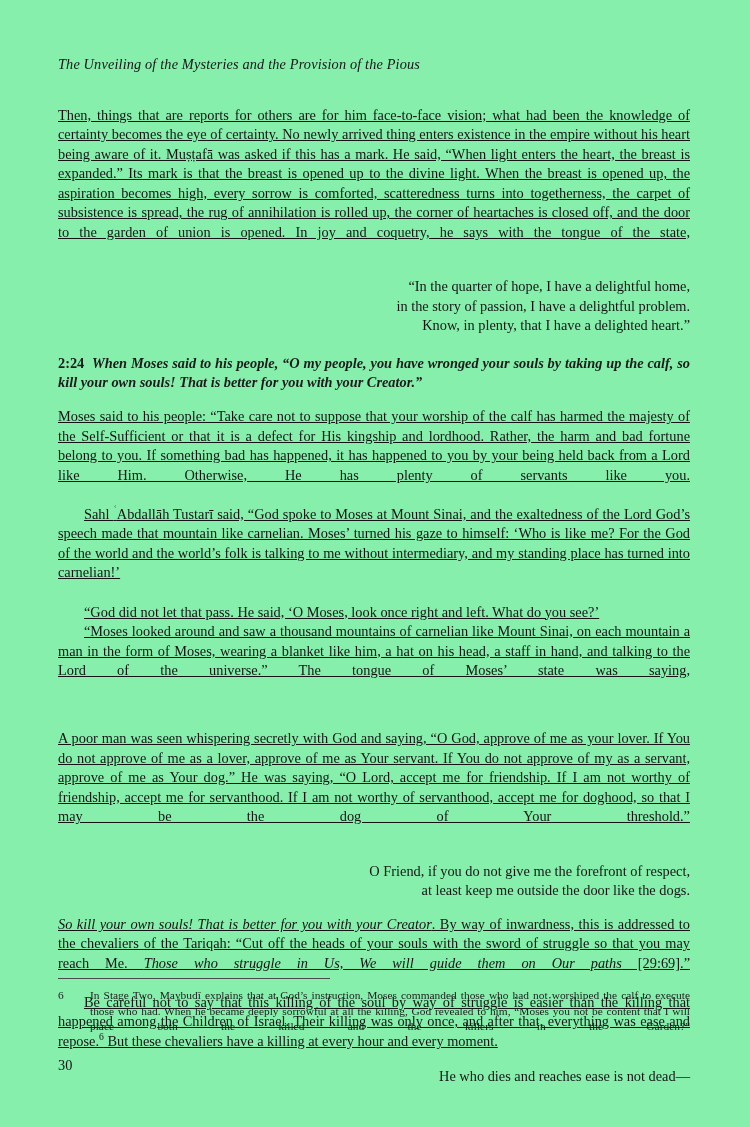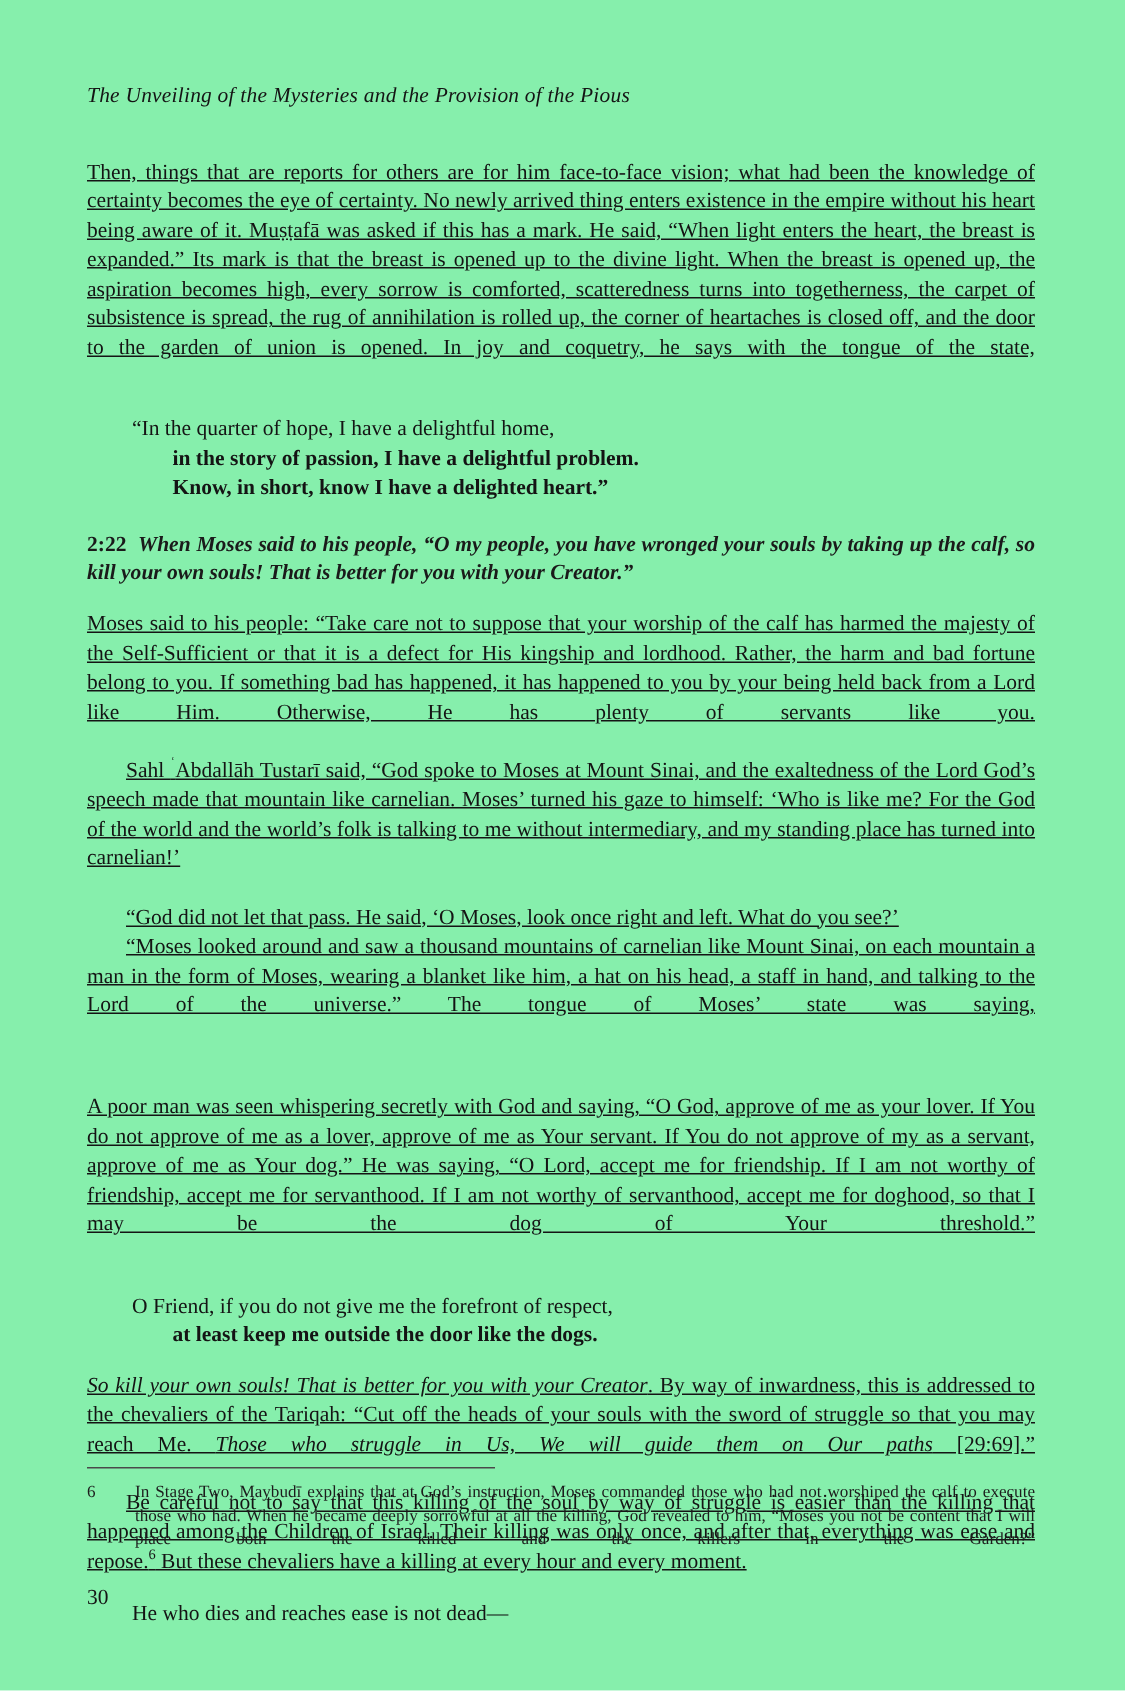--- a/index.html
+++ b/index.html
@@ -77,29 +77,30 @@
   }
   .verse-heading .vnum {
     font-style: normal;
     font-weight: bold;
   }
   .verse-heading::after { content: none; }
 
   
   .poem {
     margin: 15px 0 0 0;
+    text-align: right;
   }
   .poem .line {
     font-size: 14.35px;
     line-height: 19.6px;
     white-space: pre-wrap;
     color: #141414;
   }
   .poem .line.lvl1 { padding-left: 30px; }
-  .poem .line.lvl2 { padding-left: 57px; font-weight: bold; }
+  .poem .line.lvl2 { padding-left: 57px; }
 
   
   .it { font-style: italic; }
   .sup {
     font-size: 9.6px;
     vertical-align: super;
     line-height: 0;
   }
   .ayn {
     font-size: 10px;
@@ -159,24 +160,24 @@
 
     <div class="running-head">The Unveiling of the Mysteries and the Provision of the Pious</div>
 
     <div class="body-block">
 
       <p class="para">Then, things that are reports for others are for him face-to-face vision; what had been the knowledge of certainty becomes the eye of certainty.  No newly arrived thing enters existence in the empire without his heart being aware of it.  Muṣṭafā was asked if this has a mark.  He said, “When light enters the heart, the breast is expanded.”  Its mark is that the breast is opened up to the divine light.  When the breast is opened up, the aspiration becomes high, every sorrow is comforted, scatteredness turns into togetherness, the carpet of subsistence is spread, the rug of annihilation is rolled up, the corner of heartaches is closed off, and the door to the garden of union is opened.  In joy and coquetry, he says with the tongue of the state,</p>
 
       <div class="poem">
         <div class="line lvl1">“In the quarter of hope, I have a delightful home,</div>
         <div class="line lvl2">in the story of passion, I have a delightful problem.</div>
-        <div class="line lvl2">Know, in short, know I have a delighted heart.”</div>
-      </div>
-
-      <p class="verse-heading"><span class="vnum">2:22</span>&nbsp;&nbsp;<span>When Moses said to his people, “O my people, you have wronged your souls by taking up the calf, so kill your own souls!  That is better for you with your Creator.”</span></p>
+        <div class="line lvl2">Know, in plenty, that I have a delighted heart.”</div>
+      </div>
+
+      <p class="verse-heading"><span class="vnum">2:24</span>&nbsp;&nbsp;<span>When Moses said to his people, “O my people, you have wronged your souls by taking up the calf, so kill your own souls!  That is better for you with your Creator.”</span></p>
 
       <div style="height:14px"></div>
 
       <p class="para">Moses said to his people:  “Take care not to suppose that your worship of the calf has harmed the majesty of the Self-Sufficient or that it is a defect for His kingship and lordhood.  Rather, the harm and bad fortune belong to you.  If something bad has happened, it has happened to you by your being held back from a Lord like Him.  Otherwise, He has plenty of servants like you.</p>
 
       <p class="para indent"><span>Sahl </span><span class="ayn">ʿ</span><span>Abdallāh Tustarī said, “God spoke to Moses at Mount Sinai, and the exaltedness of the Lord God’s speech made that mountain like carnelian.  Moses’ turned his gaze to himself: ‘Who is like me?  For the God of the world and the world’s folk is talking to me without intermediary, and my standing place has turned into carnelian!’</span></p>
 
       <p class="para indent nostretch">“God did not let that pass.  He said, ‘O Moses, look once right and left.  What do you see?’</p>
 
       <p class="para indent">“Moses looked around and saw a thousand mountains of carnelian like Mount Sinai, on each mountain a man in the form of Moses, wearing a blanket like him, a hat on his head, a staff in hand, and talking to the Lord of the universe.”  The tongue of Moses’ state was saying,</p>

